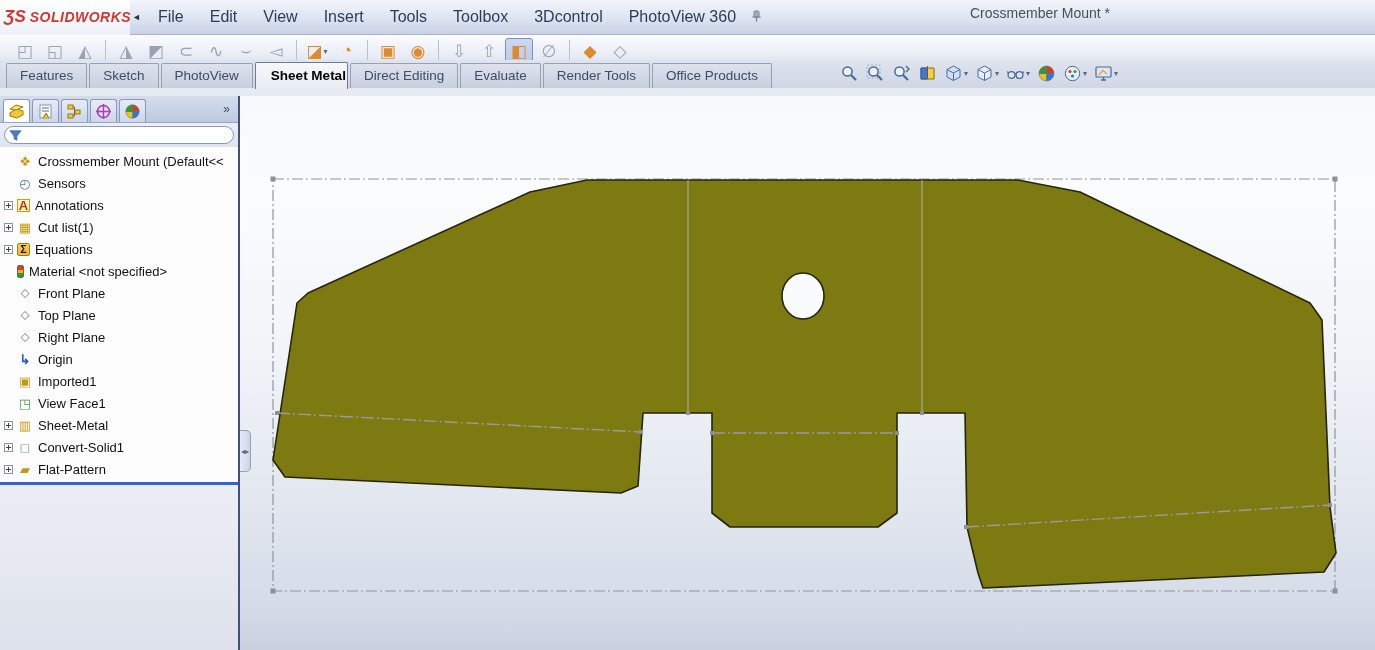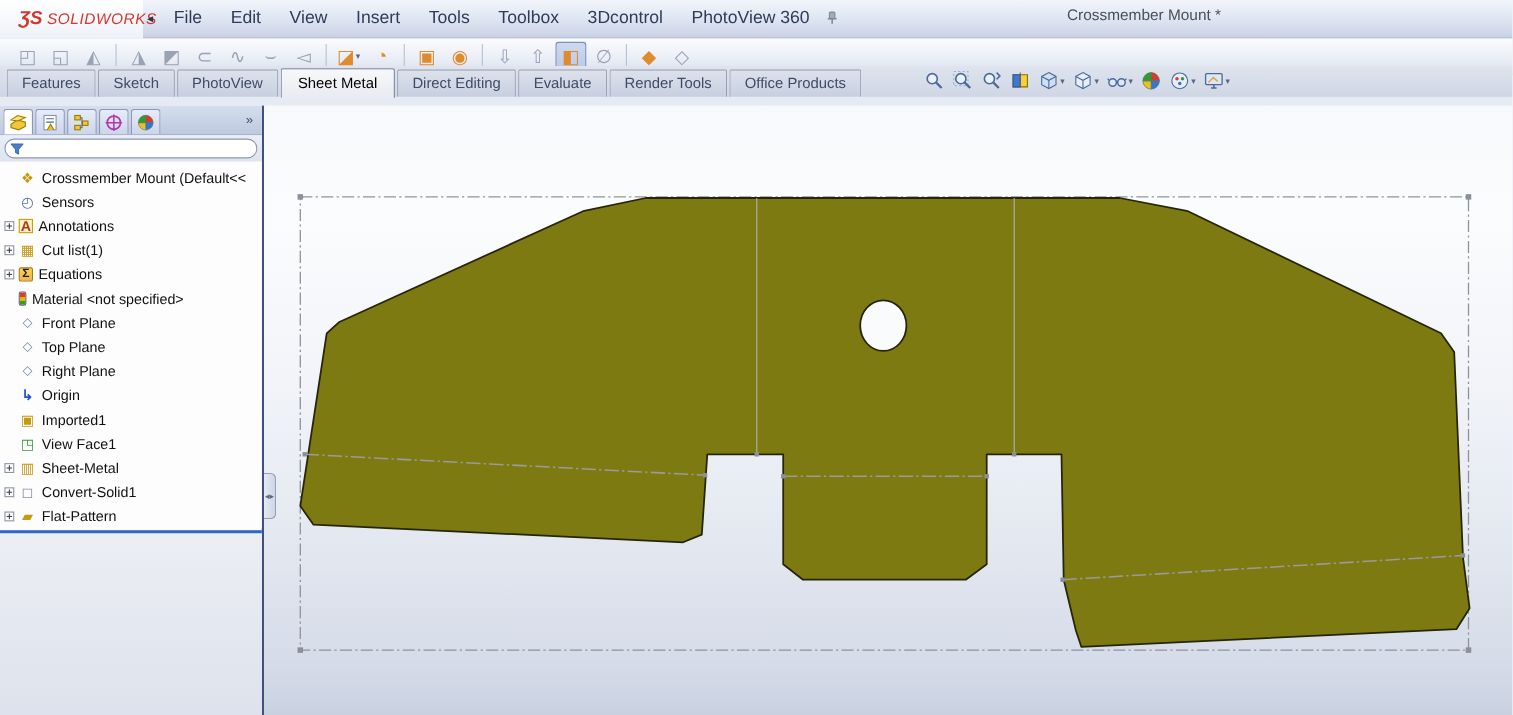--- a/index.html
+++ b/index.html
@@ -4,24 +4,24 @@
 <style>
   * { margin:0; padding:0; box-sizing:border-box; }
   html,body { width:1375px; height:650px; overflow:hidden;
     font-family:"Liberation Sans", sans-serif; font-size:13px; }
   #app { position:relative; width:1375px; height:650px; background:#e6eaf2; }
 
   
   #titlebar { position:absolute; left:0; top:0; width:1375px; height:35px;
     background:linear-gradient(180deg,#f2f5fb 0%,#dde4f1 55%,#c9d2e5 100%);
     border-bottom:1px solid #aab4c8; display:flex; align-items:center; }
-  #logo { width:130px; height:35px; display:flex; align-items:center; padding-left:17px;
+  #logo { width:130px; height:35px; display:flex; align-items:center; padding-left:4px;
     background:linear-gradient(180deg,#ffffff,#eef1f8); }
   #logo .brand-glyph { color:#d1372c; font-weight:bold; font-style:italic; font-size:17px; margin-right:4px;}
-  #logo .brand-text  { color:#d1372c; font-weight:normal; font-style:italic; font-size:14px; letter-spacing:.5px;}
+  #logo .brand-text  { color:#d1372c; font-weight:bold; font-style:italic; font-size:14px; letter-spacing:.5px;}
   .menu-collapse-arrow { color:#2b3548; font-size:9px; margin:0 6px 0 2px; }
   #menubar { display:flex; align-items:center; gap:4px; }
   .menu-item { padding:4px 11px; color:#2e3c58; font-size:16px; cursor:default; }
   .pin-icon { margin-left:2px; opacity:.75; }
   #doc-title { position:absolute; left:860px; top:0; width:360px; height:25px;
     display:flex; align-items:center; justify-content:center;
     color:#4a4f58; font-size:14px; }
 
   
   #toolbar-row { position:absolute; left:0; top:35px; width:1375px; height:33px;
@@ -36,21 +36,21 @@
   .tool-caret { font-size:8px; color:#5c6880; margin-left:1px; }
 
   
   #tab-row { position:absolute; left:0; top:60px; width:1375px; height:28px;
     background:linear-gradient(180deg,#dfe4ee,#cfd6e4); }
   #command-tabs { position:absolute; left:6px; bottom:0; display:flex; align-items:flex-end; }
   .cmd-tab { padding:4px 13px 5px 13px; margin-right:2px; font-size:13.5px; color:#3f4c66;
     background:linear-gradient(180deg,#dde2ec,#c7cfdf); border:1px solid #97a0b4;
     border-bottom:none; border-radius:2px 2px 0 0; white-space:nowrap; }
   .cmd-tab.active { background:linear-gradient(180deg,#f7f8fb,#e8ebf2); color:#000;
-    font-weight:normal; padding:5px 15px 6px 15px; border-color:#6e7popup;
+    font-weight:bold; padding:5px 1px 6px 15px; border-color:#6e7popup;
     border-color:#707a90; position:relative; top:1px;text-align:center; }
   #headsup { position:absolute; right:255px; top:3px; display:flex; align-items:center; gap:3px; }
   .hud-btn { display:flex; align-items:center; padding:1px 2px; }
   .hud-btn svg { width:19px; height:19px; }
   .hud-caret { font-size:8px; color:#5c6880; margin-left:1px; }
 
   
   #left-panel { position:absolute; left:0; top:96px; width:240px; height:554px;
     background:#fdfdfe; border-right:2px solid #41517a; }
   #panel-tabs { height:27px; background:linear-gradient(180deg,#d6deee,#bdc9e0);

